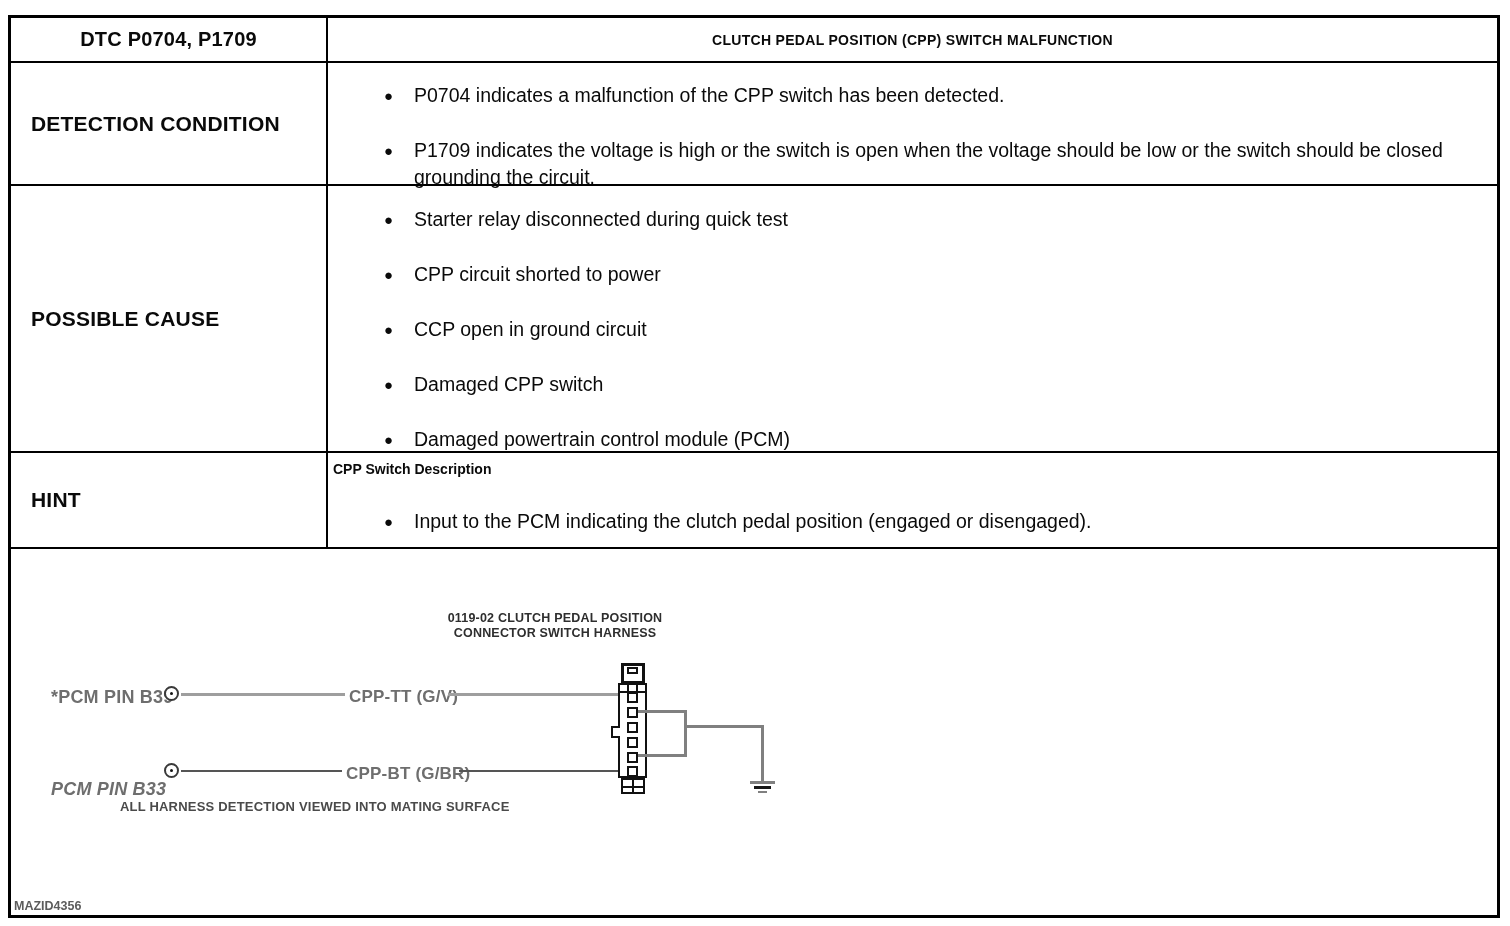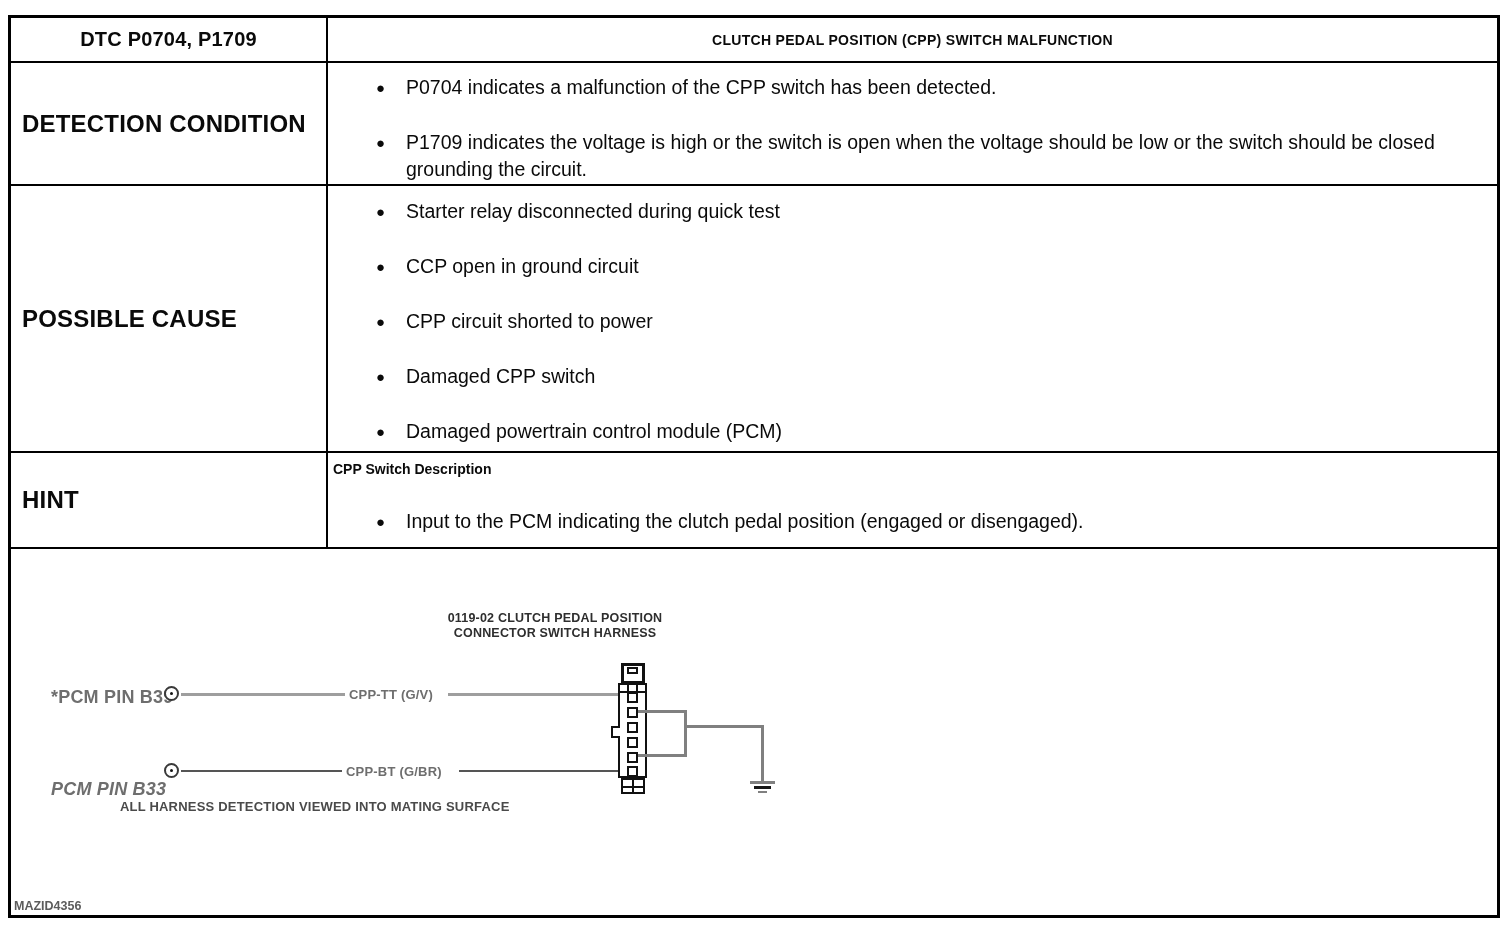--- a/index.html
+++ b/index.html
@@ -21,38 +21,38 @@
     background: #fff;
   }
   .t-row { display: flex; border-bottom: 2px solid #000; }
   .t-row.last { border-bottom: none; flex: 1; }
   .cell-left {
     width: 317px;
     border-right: 2px solid #000;
     flex-shrink: 0;
     display: flex;
     align-items: center;
-    padding-left: 11px;
-    font-weight: bold;
-    font-size: 24px;
+    padding-left: 20px;
+    font-weight: bold;
+    font-size: 21px;
     letter-spacing: 0.2px;
   }
   .cell-left.center { justify-content: center; padding-left: 0; }
   .cell-right { flex: 1; min-width: 0; }
   .row-header { height: 45px; }
   .row-header .cell-right {
     display: flex; align-items: center; justify-content: center;
     font-weight: bold; font-size: 14px; letter-spacing: 0.3px;
   }
   .row-header .cell-left { font-size: 20px; }
   .row-detection { height: 123px; }
   .row-cause { height: 267px; }
   .row-hint { height: 96px; }
 
-  ul.bullets { list-style: none; margin: 0; padding: 0 22px 0 0; }
+  ul.bullets { list-style: none; margin: 8px; padding: 0 22px 0 0; }
   li.bullet {
     position: relative;
     padding-left: 78px;
     font-size: 19.5px;
     line-height: 27px;
     margin-bottom: 28px;
   }
   li.bullet::before {
     content: "\25CF";
     position: absolute;
@@ -102,21 +102,21 @@
     position: absolute;
     left: 4px; top: 4px;
     width: 3px; height: 3px;
     border-radius: 50%;
     background: #111;
   }
   .dg-wire { position: absolute; }
   .dg-wirelabel {
     position: absolute;
     font-weight: bold;
-    font-size: 13px;
+    font-size: 17px;
     color: #6e6e6e;
     letter-spacing: 0.2px;
     white-space: nowrap;
   }
   .dg-footnote {
     position: absolute;
     left: 109px; top: 250px;
     font-weight: bold;
     font-size: 13px;
     line-height: 16px;
@@ -165,22 +165,22 @@
         <li class="bullet">P1709 indicates the voltage is high or the switch is open when the voltage should be low or the switch should be closed grounding the circuit.</li>
       </ul>
     </div>
   </div>
 
   <div class="t-row row-cause">
     <div class="cell-left">POSSIBLE CAUSE</div>
     <div class="cell-right">
       <ul class="bullets">
         <li class="bullet">Starter relay disconnected during quick test</li>
+        <li class="bullet">CPP circuit shorted to power</li>
         <li class="bullet">CCP open in ground circuit</li>
-        <li class="bullet">CPP circuit shorted to power</li>
         <li class="bullet">Damaged CPP switch</li>
         <li class="bullet">Damaged powertrain control module (PCM)</li>
       </ul>
     </div>
   </div>
 
   <div class="t-row row-hint">
     <div class="cell-left">HINT</div>
     <div class="cell-right">
       <div class="hint-heading">CPP Switch Description</div>

